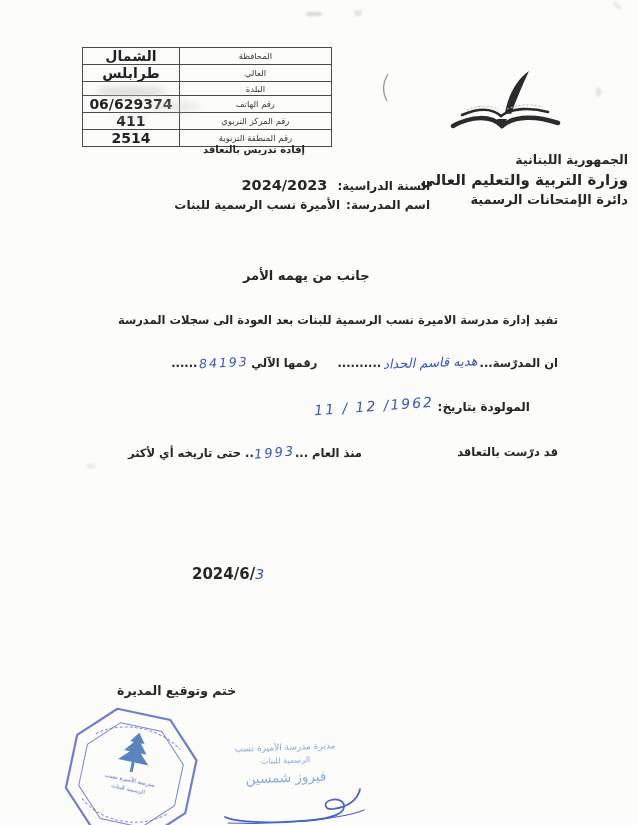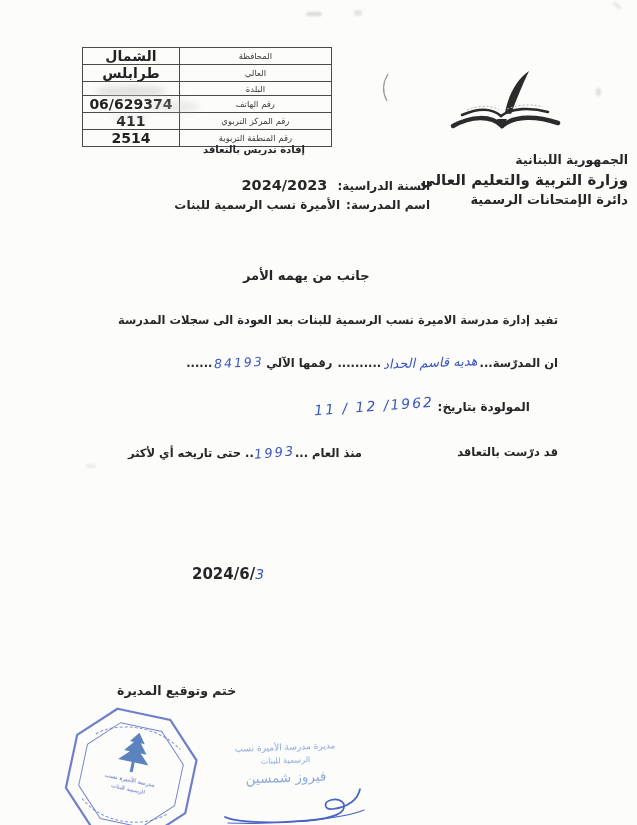--- a/index.html
+++ b/index.html
@@ -118,21 +118,21 @@
   <div class="abs rtl" style="right:207px;top:198px;display:flex;align-items:baseline;gap:6px;">
     <span class="b" style="font-size:12px;">اسم المدرسة:</span>
     <span class="b" style="font-size:12px;">الأميرة نسب الرسمية للبنات</span>
   </div>
 
   <div class="abs rtl b" style="left:243px;top:268px;font-size:13px;">جانب من يهمه الأمر</div>
 
   <div class="abs rtl b" style="right:79px;top:313px;font-size:11.5px;">تفيد إدارة مدرسة الاميرة نسب الرسمية للبنات بعد العودة الى سجلات المدرسة</div>
 
   <div class="abs rtl" style="right:79px;top:355px;font-size:11.5px;">
-    <span class="b">ان المدرّسة...</span><span class="hw" style="font-size:13px;transform:rotate(-2deg);margin:0 2px;">هديه قاسم الحداد</span><span class="dots b">..........</span><span class="b" style="margin-right:5px;">رقمها الآلي</span><span class="hw ltr" style="font-size:12.5px;letter-spacing:2px;transform:rotate(-3deg);margin:0 2px;">84193</span><span class="dots b">......</span>
+    <span class="b">ان المدرّسة...</span><span class="hw" style="font-size:13px;transform:rotate(-2deg);margin:0 2px;">هديه قاسم الحداد</span><span class="dots b">..........</span><span class="b" style="margin-right:20px;">رقمها الآلي</span><span class="hw ltr" style="font-size:12.5px;letter-spacing:2px;transform:rotate(-3deg);margin:0 2px;">84193</span><span class="dots b">......</span>
   </div>
 
   <div class="abs rtl" style="right:107px;top:398px;display:flex;align-items:baseline;gap:4px;">
     <span class="b" style="font-size:12px;">المولودة بتاريخ:</span>
     <span class="hw ltr" style="font-size:14px;letter-spacing:2px;transform:rotate(-4deg);">11 / 12 /1962</span>
   </div>
 
   <div class="taught-line" style="font-size:11.5px;">
     <span class="b">قد درّست بالتعاقد</span>
     <span>

